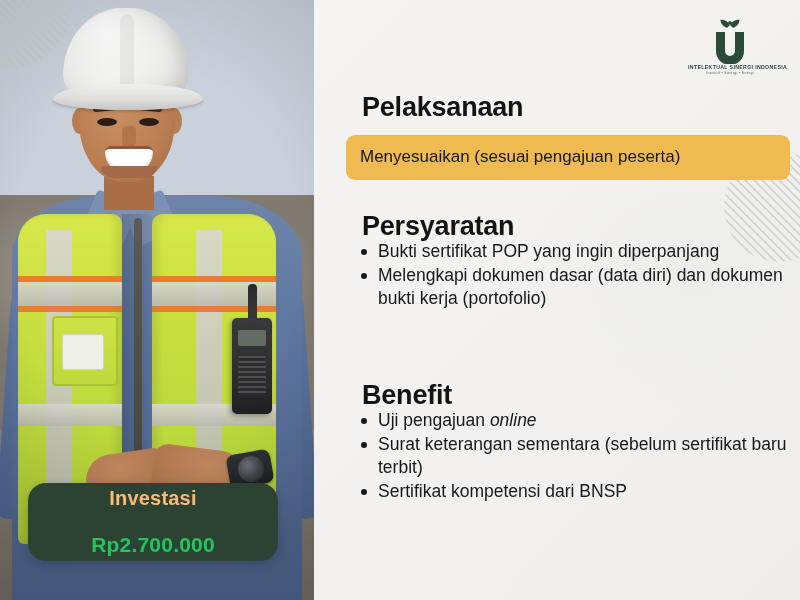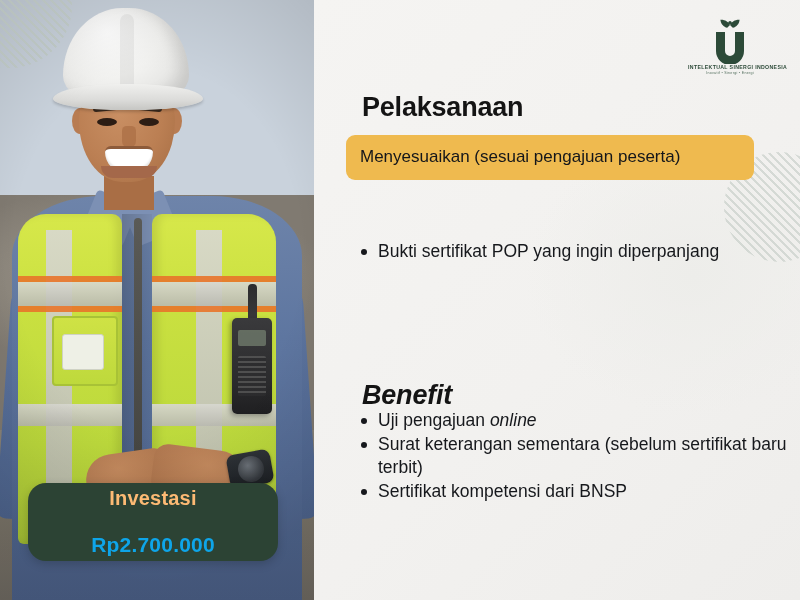--- a/index.html
+++ b/index.html
@@ -306,26 +306,26 @@
     position: absolute;
     left: 48px;
     font-size: 27px;
     font-weight: bold;
     color: #141414;
     letter-spacing: -0.2px;
     margin: 0;
   }
   #h-pelaksanaan { top: 92px; }
   #h-persyaratan { top: 211px; }
-  #h-benefit     { top: 380px; font-style: italic; }
+  #h-benefit     { top: 380px; }
 
   .highlight-box {
     position: absolute;
     left: 32px; top: 135px;
-    width: 408px; height: 45px;
+    width: 444px; height: 45px;
     background: #efba4f;
     border-radius: 9px;
     display: flex;
     align-items: center;
     padding: 8px 14px;
     box-sizing: border-box;
   }
   .highlight-text {
     font-size: 17px;
     color: #14161a;
@@ -378,21 +378,21 @@
   .invest-label {
     font-size: 20px;
     font-weight: bold;
     color: #fdba74;
     line-height: 1.25;
     letter-spacing: .2px;
   }
   .invest-amount {
     font-size: 21px;
     font-weight: bold;
-    color: #0ea5e9;
+    color: #22c55e;
     line-height: 1.25;
     letter-spacing: .2px;
     margin-top: 21px;
   }
 </style>
 </head>
 <body>
 
 <div class="slide">
 
@@ -474,22 +474,24 @@
       <div class="logo-name">INTELEKTUAL SINERGI INDONESIA</div>
       <div class="logo-tag">Inovatif • Sinergi • Energi</div>
     </div>
 
     <h2 class="h-sec" id="h-pelaksanaan">Pelaksanaan</h2>
 
     <div class="highlight-box">
       <span class="highlight-text">Menyesuaikan (sesuai pengajuan peserta)</span>
     </div>
 
+    <h2 class="h-sec" id="h-persyaratan">Persyaratan</h2>
     <ul class="bullets" id="list-persyaratan">
       <li>Bukti sertifikat POP yang ingin diperpanjang</li>
+      <li>Melengkapi dokumen dasar (data diri) dan dokumen bukti kerja (portofolio)</li>
     </ul>
 
     <h2 class="h-sec" id="h-benefit">Benefit</h2>
     <ul class="bullets" id="list-benefit">
       <li>
         <span>Uji pengajuan </span><span class="it">online</span>
       </li>
       <li>
         <span>Surat keterangan sementara (sebelum sertifikat baru terbit)</span>
       </li>

